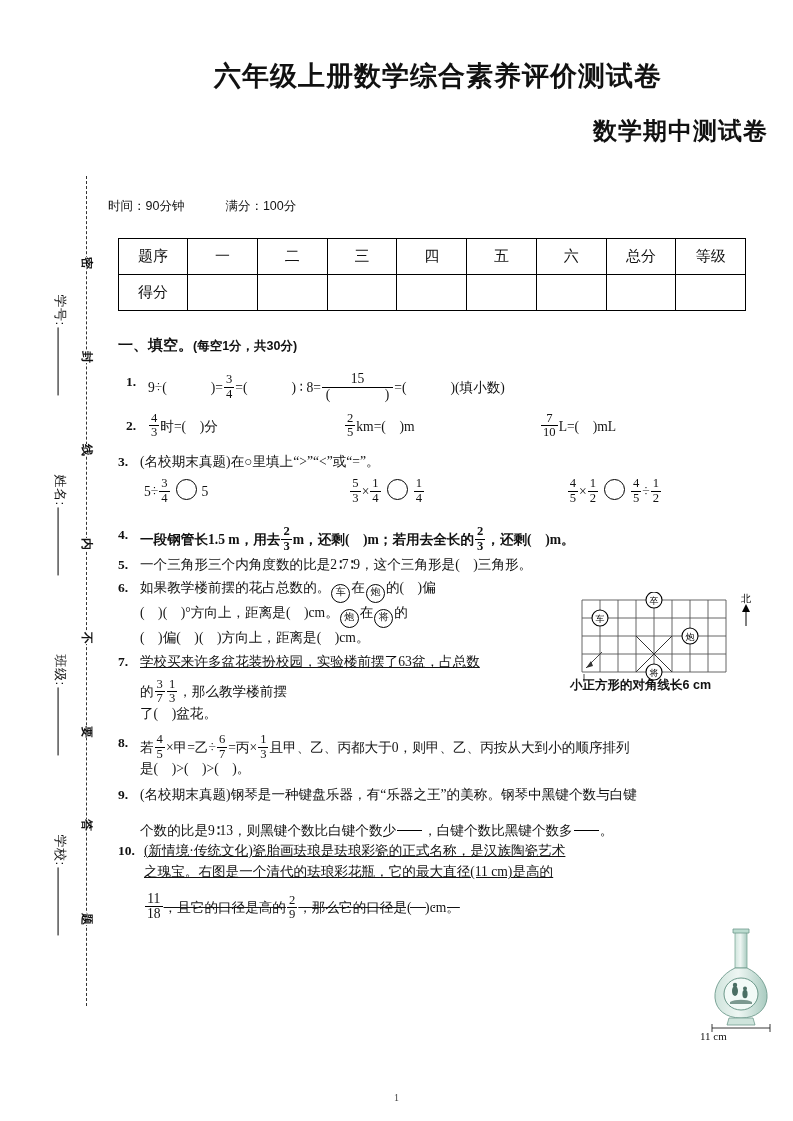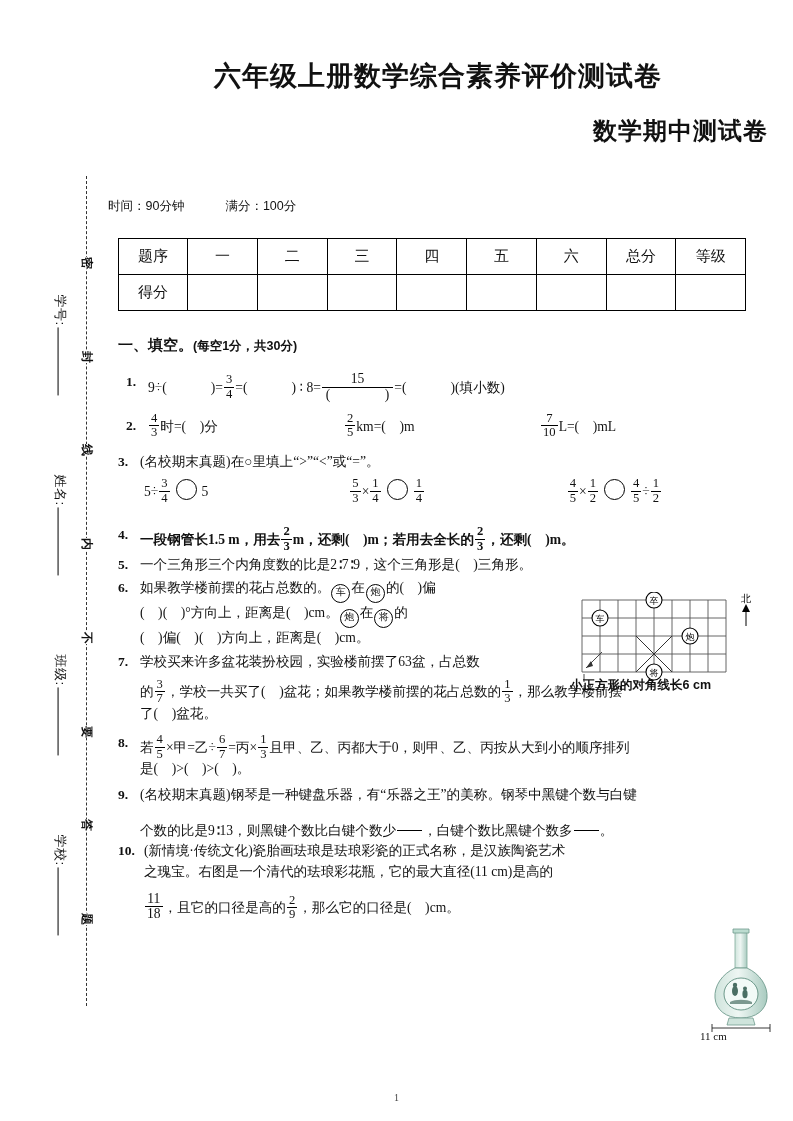--- a/index.html
+++ b/index.html
@@ -383,44 +383,44 @@
       <div>
         <span>(　)(　)°方向上，距离是(　)cm。</span><span class="chesspiece">炮</span><span>在</span><span class="chesspiece">将</span><span>的</span>
       </div>
       <div>
         <span>(　)偏(　)(　)方向上，距离是(　)cm。</span>
       </div>
     </div>
 
     <div class="q" style="margin-top:4px;">
       <span class="num">7.</span>
-      <div style="width:438px;"><span>学校买来许多盆花装扮校园，实验楼前摆了63盆，占总数</span></div>
+      <div style="width:438px;text-decoration:underline;"><span>学校买来许多盆花装扮校园，实验楼前摆了63盆，占总数</span></div>
       <div style="margin-top:2px; height:26px;">
-        <span style="position:relative; top:4px;"><span>的</span><span class="frac"><span class="n">3</span><span class="d">7</span></span><span>，学校一共买了(　)盆花；如果教学楼前摆的花占总数的</span><span class="frac"><span class="n">1</span><span class="d">3</span></span><span>，那么教学楼前摆</span></span>
+        <span style="position:relative; top:4px;"><span>的</span><span class="frac"><span class="n">3</span><span class="d">7</span></span><span class="frac"><span class="n">1</span><span class="d">3</span></span><span>，那么教学楼前摆</span></span>
       </div>
       <div style="margin-top:4px;"><span>了(　)盆花。</span></div>
     </div>
 
     <div class="q" style="margin-top:6px;">
       <span class="num" style="top:4px;">8.</span>
       <div style="height:26px;">
         <span style="position:relative; top:4px;"><span>若</span><span class="frac"><span class="n">4</span><span class="d">5</span></span><span>×甲=乙÷</span><span class="frac"><span class="n">6</span><span class="d">7</span></span><span>=丙×</span><span class="frac"><span class="n">1</span><span class="d">3</span></span><span>且甲、乙、丙都大于0，则甲、乙、丙按从大到小的顺序排列</span></span>
       </div>
       <div style="margin-top:4px;"><span>是(　)&gt;(　)&gt;(　)。</span></div>
     </div>
 
     <div class="q" style="margin-top:6px;">
       <span class="num">9.</span>
       <div><span>(名校期末真题)</span><span>钢琴是一种键盘乐器，有“乐器之王”的美称。钢琴中黑键个数与白键</span></div>
       <div style="margin-top:5px; height:28px;">
         <span style="position:relative; top:5px;"><span>个数的比是9∶13，则黑键个数比白键个数少</span><span class="frac-blank"><span class="n">&nbsp;&nbsp;&nbsp;&nbsp;&nbsp;</span><span class="d">&nbsp;&nbsp;&nbsp;&nbsp;&nbsp;</span></span><span>，白键个数比黑键个数多</span><span class="frac-blank"><span class="n">&nbsp;&nbsp;&nbsp;&nbsp;&nbsp;</span><span class="d">&nbsp;&nbsp;&nbsp;&nbsp;&nbsp;</span></span><span>。</span></span>
       </div>
     </div>
 
-    <div class="q" style="padding-left:26px;">
+    <div class="q" style="padding-left:26px;text-decoration:underline;">
       <span class="num" style="left:0;">10.</span>
       <div style="width:440px;"><span>(新情境·传统文化)</span><span>瓷胎画珐琅是珐琅彩瓷的正式名称，是汉族陶瓷艺术</span></div>
       <div style="width:472px; margin-top:2px;"><span>之瑰宝。右图是一个清代的珐琅彩花瓶，它的最大直径(11 cm)是高的</span></div>
       <div style="margin-top:4px; height:30px;">
         <span style="position:relative; top:6px;"><span class="frac" style="font-size:1em;"><span class="n">11</span><span class="d">18</span></span><span>，且它的口径是高的</span><span class="frac"><span class="n">2</span><span class="d">9</span></span><span>，那么它的口径是(　)cm。</span></span>
       </div>
     </div>
 
   </div>
 

